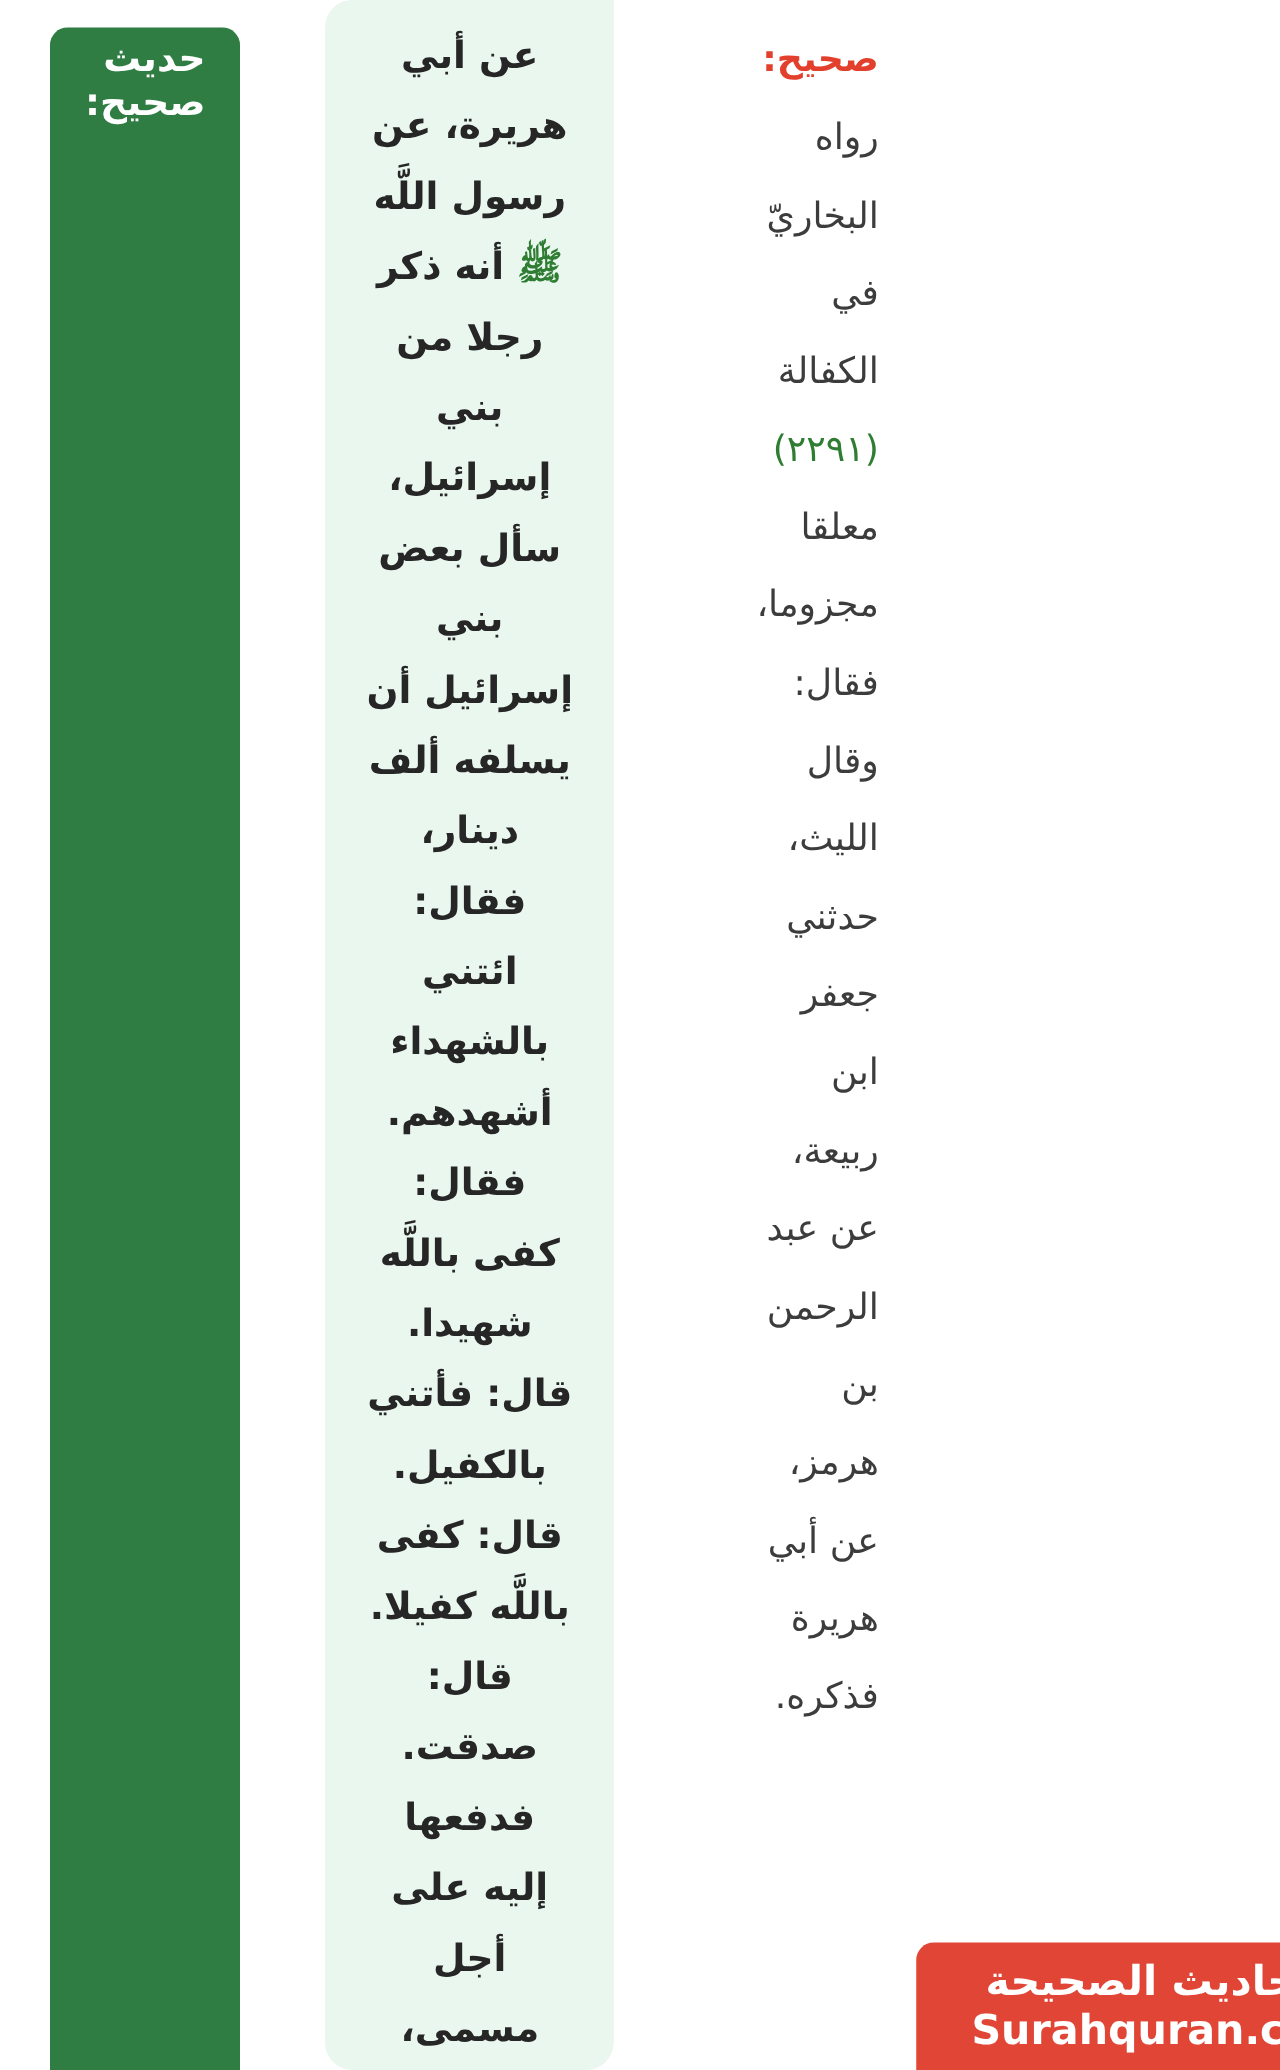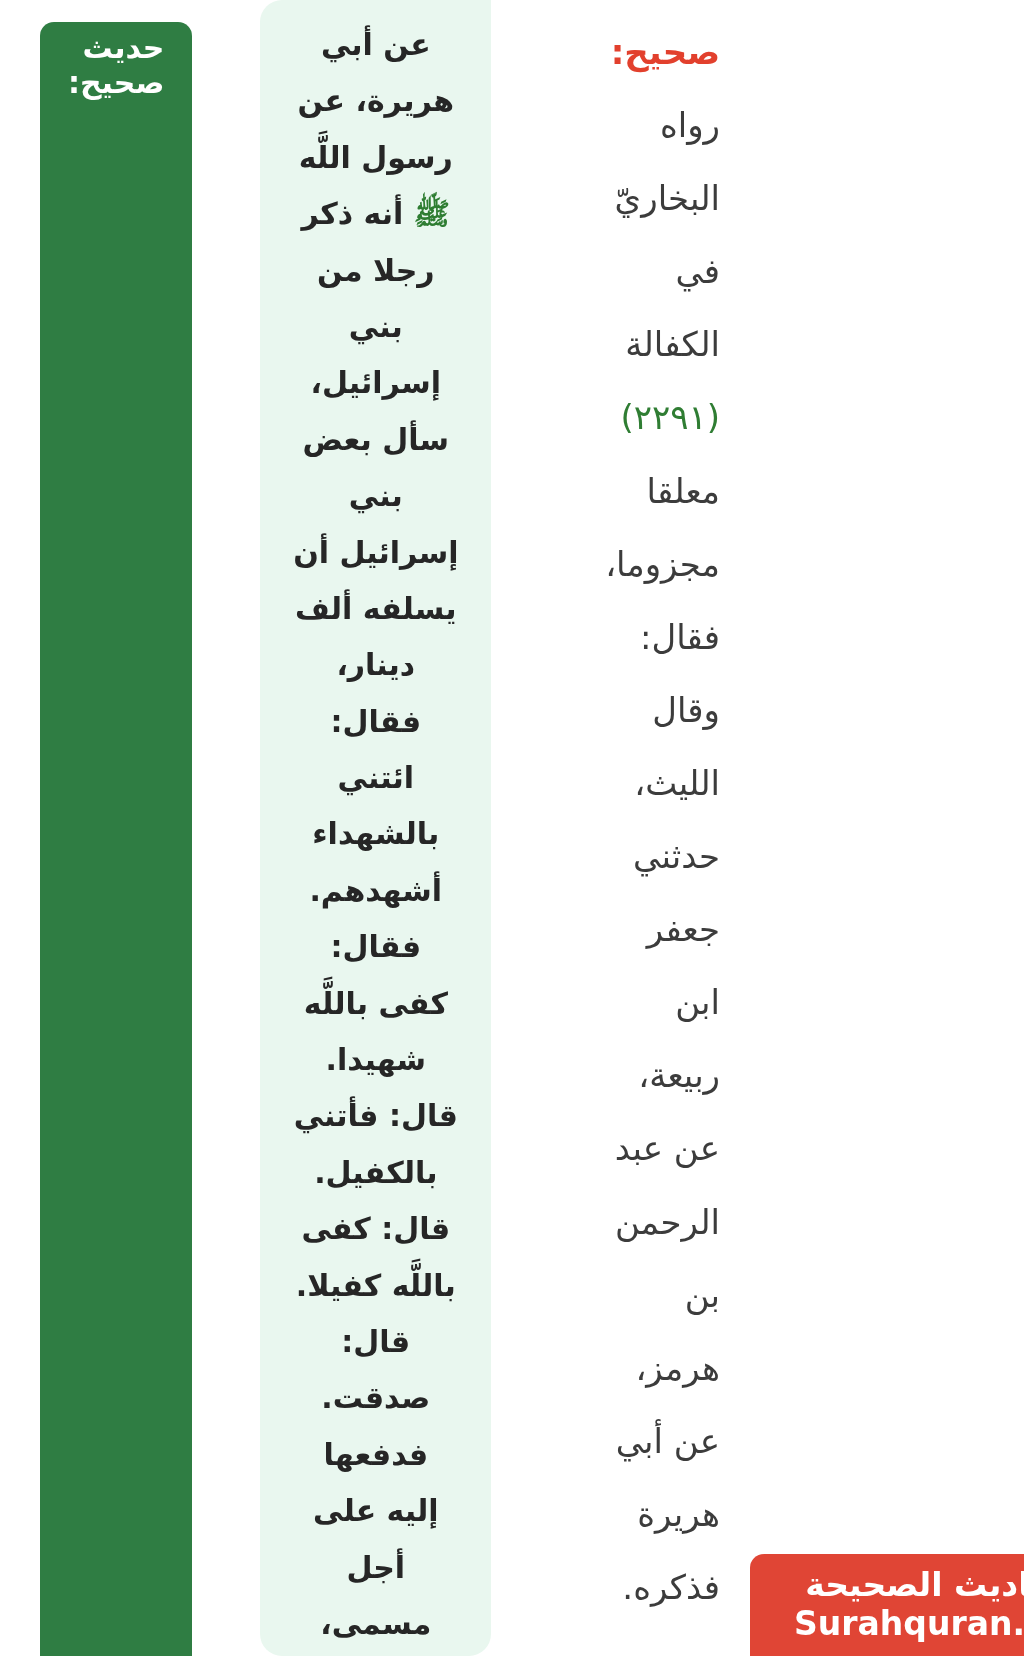--- a/index.html
+++ b/index.html
@@ -66,21 +66,21 @@
     margin: 18px 28px 0 28px;
     border: none;
     height: 3px;
     background: var(--divider, #3a3a3a);
   }
   .attribution {
     margin: 16px 30px 0 30px;
     direction: rtl;
     text-align: right;
     color: var(--attribution-text, #3c3c3c);
-    font-size: 34px;
+    font-size: 29px;
     font-weight: normal;
     line-height: 2.15;
   }
   .grade {
     color: var(--grade-red, #e2402d);
     font-weight: bold;
   }
   .number {
     color: var(--number-green, #2f7d33);
   }

